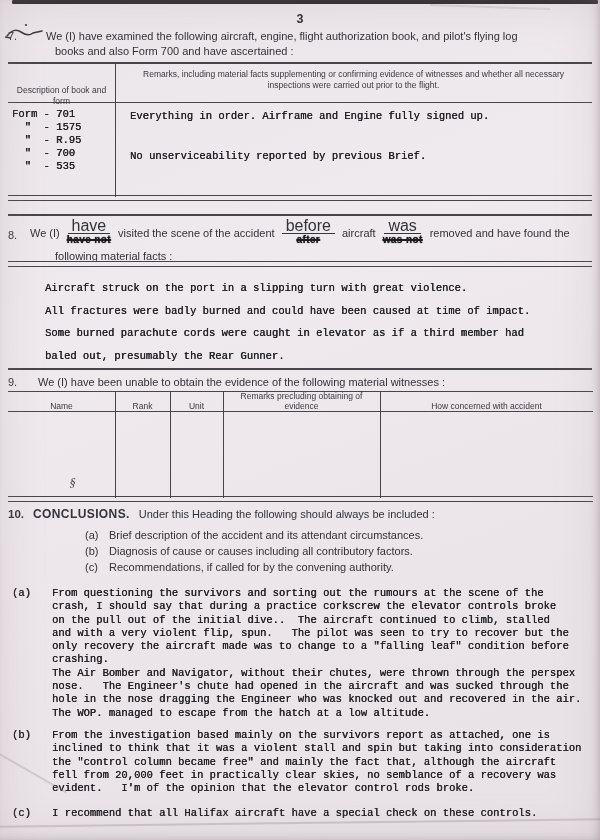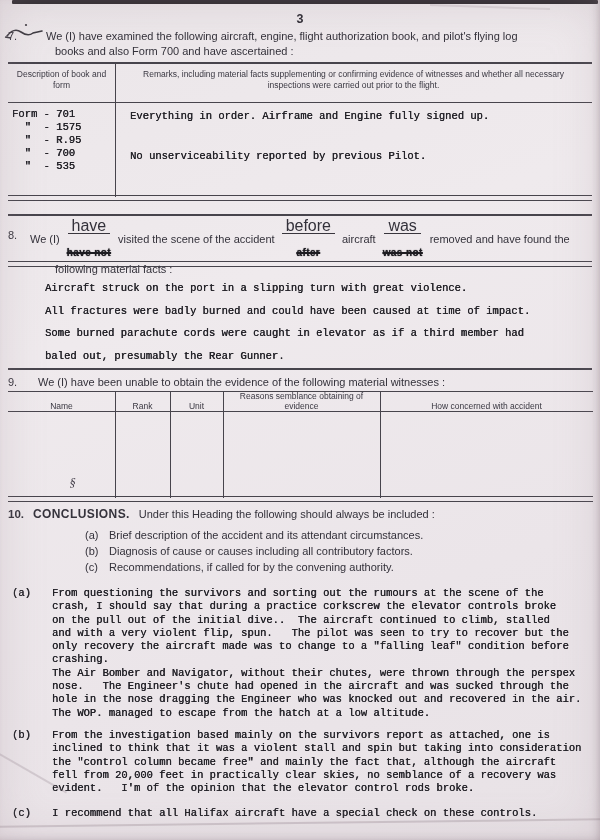--- a/index.html
+++ b/index.html
@@ -17,21 +17,21 @@
   .small{font-size:8.5px;line-height:10.5px;color:#3a3842;}
   .typed{font-family:"Liberation Mono","DejaVu Sans Mono",monospace;font-size:10.5px;color:#232228;text-shadow:.3px 0 0 currentColor;}
   .pre{white-space:pre;}
   .rule{background:#47444c;}
   .dline{height:4px;border-top:1px solid #47444c;border-bottom:1px solid #47444c;}
   .num{font-size:11px;color:#33313a;}
   
   .choice{display:inline-flex;flex-direction:column;align-items:center;line-height:12px;}
   .choice .keep{padding:0 4px 1px;border-bottom:1.2px solid #39363d;font-size:16px;}
   .choice .struck{font-size:10px;font-weight:700;letter-spacing:.4px;color:#1d1c21;
-    text-decoration:line-through;text-decoration-thickness:2.2px;text-shadow:0 0 1px #26242a;margin-top:13px;}
+    text-decoration:line-through;text-decoration-thickness:2.2px;text-shadow:0 0 1px #26242a;}
   
   .vline{position:absolute;width:1px;background:#47444c;top:0;bottom:4px;}
   .t9-cell{font-size:8.5px;text-align:center;color:#3a3842;}
   .crease{position:absolute;pointer-events:none;}
 </style>
 </head>
 <body>
 
 <div id="page">
 
@@ -46,30 +46,30 @@
 
   <div class="abs printed" style="left:8px;top:29px;width:586px;">
     <span class="abs num" style="left:0;top:0;">7.</span>
     <div style="margin-left:38px;">We (I) have examined the following aircraft, engine, flight authorization book, and pilot's flying log</div>
     <div style="margin-left:47px;">books and also Form 700 and have ascertained :</div>
   </div>
 
   <div class="abs" style="left:8px;top:62px;width:584px;height:137px;border-top:2px solid #47444c;">
     <div class="vline" style="left:107px;"></div>
     <div style="display:flex;height:38px;border-bottom:1.5px solid #47444c;">
-      <div class="small" style="width:107px;text-align:center;padding-top:5px;">Description of book and form</div>
+      <div class="small" style="width:107px;text-align:center;padding-top:21px;">Description of book and form</div>
       <div class="small" style="flex:1;text-align:center;padding:5px 14px 0;">Remarks, including material facts supplementing or confirming evidence of witnesses and whether all necessary inspections were carried out prior to the flight.</div>
     </div>
     <div class="abs typed pre" style="left:4px;top:44px;line-height:13px;">Form - 701
   "  - 1575
   "  - R.95
   "  - 700
   "  - 535</div>
     <div class="abs typed" style="left:122px;top:46px;">Everything in order.   Airframe and Engine fully signed up.</div>
-    <div class="abs typed" style="left:122px;top:86px;">No unserviceability reported by previous Pilot.</div>
+    <div class="abs typed" style="left:122px;top:86px;">No unserviceability reported by previous Brief.</div>
     <div class="abs dline" style="left:0;right:0;bottom:0;"></div>
   </div>
 
   <div class="abs rule" style="left:8px;top:213.5px;width:584px;height:2.5px;"></div>
 
   <div class="abs" style="left:8px;top:220px;width:586px;">
     <span class="abs num" style="left:0;top:9px;">8.</span>
     <div class="printed" style="margin-left:22px;display:flex;align-items:center;gap:7px;">
       <span>We (I)</span>
       <span class="choice">
@@ -107,21 +107,21 @@
 
   <div class="abs" style="left:8px;top:391px;width:585px;height:110px;border-top:1.5px solid #47444c;">
     <div class="vline" style="left:107px;"></div>
     <div class="vline" style="left:162px;"></div>
     <div class="vline" style="left:215px;"></div>
     <div class="vline" style="left:372px;"></div>
     <div style="display:flex;height:19px;align-items:flex-end;border-bottom:1px solid #47444c;">
       <div class="t9-cell" style="width:107px;">Name</div>
       <div class="t9-cell" style="width:55px;">Rank</div>
       <div class="t9-cell" style="width:53px;">Unit</div>
-      <div class="t9-cell" style="width:157px;">Reasons semblance obtaining of evidence</div>
+      <div class="t9-cell" style="width:157px;">Remarks precluding obtaining of evidence</div>
       <div class="t9-cell" style="flex:1;">How concerned with accident</div>
     </div>
     <div class="abs" style="left:62px;top:84px;font-family:'DejaVu Serif',serif;font-style:italic;font-size:11px;color:#4a4550;">§</div>
     <div class="abs dline" style="left:0;right:0;bottom:0;"></div>
   </div>
 
   <div class="abs" style="left:8px;top:507px;width:586px;display:flex;align-items:baseline;gap:9px;">
     <span style="font-size:11.5px;font-weight:bold;">10.</span>
     <span style="font-size:12px;font-weight:bold;letter-spacing:.4px;">CONCLUSIONS.</span>
     <span class="printed">Under this Heading the following should always be included :</span>

